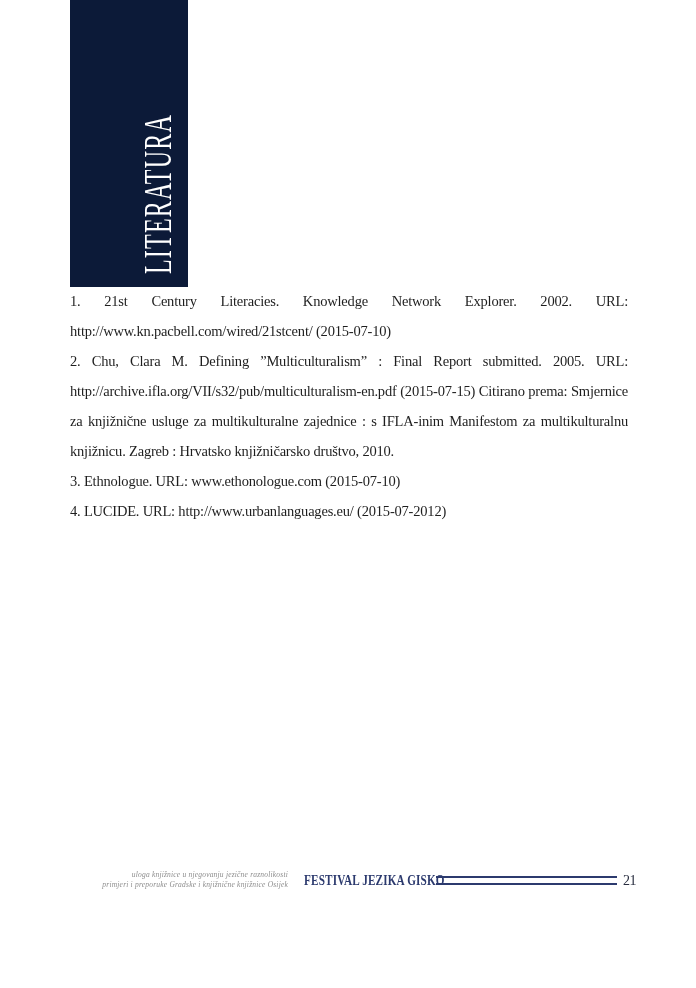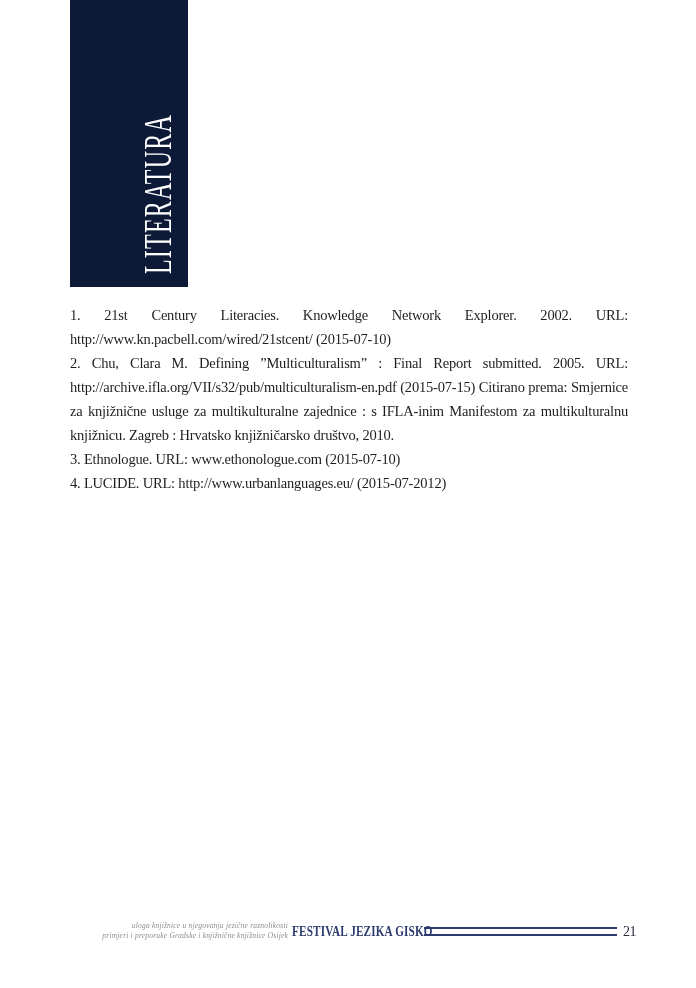--- a/index.html
+++ b/index.html
@@ -33,57 +33,57 @@
     color: #ffffff;
     font-size: 40px;
     font-weight: 400;
     letter-spacing: 2px;
   }
 
   
   .references {
     position: absolute;
     left: 70px;
-    top: 303px;
+    top: 286px;
     width: 558px;
     color: var(--body-text, #1e1e1e);
     font-size: 14.5px;
-    line-height: 24px;
+    line-height: 30px;
     letter-spacing: -0.2px;
     text-align: justify;
   }
   .references p {
     margin: 0;
     overflow-wrap: break-word;
   }
 
   
   .footer {
     position: absolute;
     left: 70px;
-    top: 911px;
+    top: 860px;
     width: 566px;
     height: 40px;
     display: flex;
     align-items: center;
   }
   .booklet-title {
     width: 218px;
     flex: 0 0 auto;
     text-align: right;
     font-style: italic;
     font-size: 7.5px;
     line-height: 10px;
     color: var(--script-text, #8c8c8c);
     letter-spacing: 0.2px;
   }
   .brand-wrap {
     flex: 0 0 auto;
     width: 130px;
-    margin-left: 4px;
+    margin-left: 16px;
     overflow: visible;
     white-space: nowrap;
   }
   .brand {
     display: inline-block;
     transform: scaleX(0.80);
     transform-origin: left center;
     white-space: nowrap;
     color: var(--accent-navy, #2c3a6e);
     font-weight: 700;

